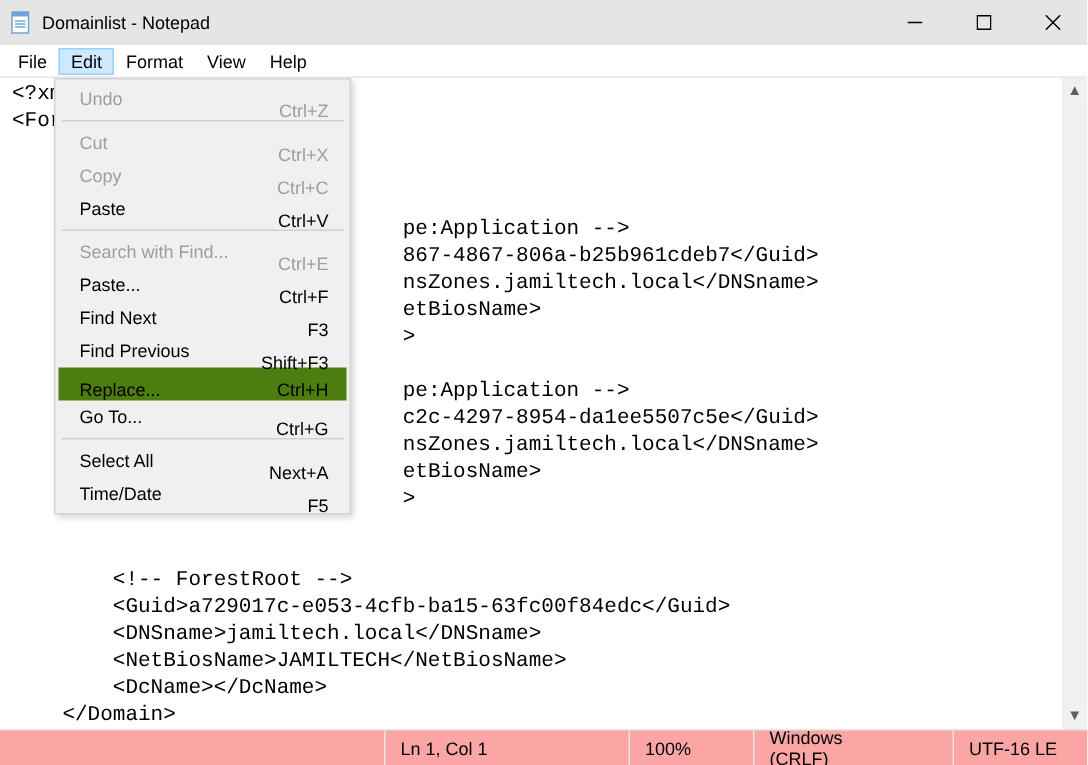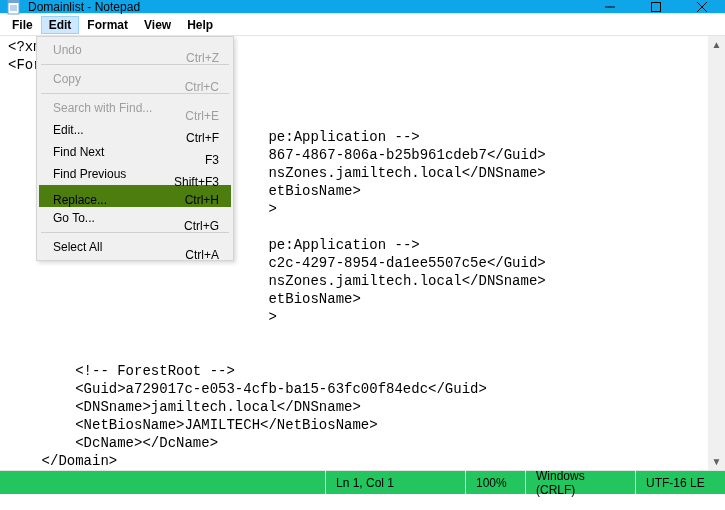--- a/index.html
+++ b/index.html
@@ -7,22 +7,22 @@
     margin: 0; padding: 0;
     width: 725px; height: 510px;
     font-family: "Segoe UI", Tahoma, sans-serif;
     font-size: 12px;
     background: #fff;
     overflow: hidden;
   }
 
   
   .titlebar {
-    height: 14px;
-    background: #0ea5e9;
+    height: 30px;
+    background: #e5e5e5;
     border-bottom: 1px solid #e5e5e5;
     display: flex;
     align-items: center;
     padding-left: 6px;
   }
   .titlebar .app-icon {
     width: 16px; height: 16px;
     margin-right: 6px;
   }
   .titlebar .title {
@@ -39,21 +39,20 @@
   }
   .win-btn svg { display:block; }
 
   
   .menubar {
     height: 22px;
     display: flex;
     align-items: center;
     padding: 0 4px;
     border-bottom: 1px solid #e5e5e5;
-    font-weight: bold;
   }
   .menubar .menu-item {
     padding: 2px 8px;
     font-size: 12px;
     color: #000;
     cursor: default;
   }
   .menubar .menu-item.open {
     background: #cde8ff;
     border: 1px solid #99d1ff;
@@ -130,21 +129,22 @@
   .vscroll .down { position:absolute; bottom:0; }
 
   
   .statusbar {
     height: 24px;
     border-top: 1px solid #e5e5e5;
     display: flex;
     align-items: center;
     font-size: 12px;
     color: #000;
-    background:#22c55e;
+    background:#fca5a5;
+    gap:23px;
   }
   .statusbar .cell {
     height: 100%;
     display:flex;
     align-items:center;
     padding: 0 10px;
     border-left: 1px solid #e5e5e5;
   }
   .statusbar .stretch { flex: 1; border-left:none; }
   .statusbar .pos   { width: 140px; }
@@ -223,30 +223,38 @@
 <span>    &lt;/Domain&gt;</span>
 </div>
 
   <div class="context-menu">
     <div class="mitem disabled">
       <span class="ml">Undo</span>
       <span class="ms">Ctrl+Z</span>
     </div>
     <div class="sep"></div>
     <div class="mitem disabled">
+      <span class="ml">Cut</span>
+      <span class="ms">Ctrl+X</span>
+    </div>
+    <div class="mitem disabled">
       <span class="ml">Copy</span>
       <span class="ms">Ctrl+C</span>
     </div>
+    <div class="mitem">
+      <span class="ml">Paste</span>
+      <span class="ms">Ctrl+V</span>
+    </div>
     <div class="sep"></div>
     <div class="mitem disabled">
       <span class="ml">Search with Find...</span>
       <span class="ms">Ctrl+E</span>
     </div>
     <div class="mitem">
-      <span class="ml">Edit...</span>
+      <span class="ml">Paste...</span>
       <span class="ms">Ctrl+F</span>
     </div>
     <div class="mitem">
       <span class="ml">Find Next</span>
       <span class="ms">F3</span>
     </div>
     <div class="mitem">
       <span class="ml">Find Previous</span>
       <span class="ms">Shift+F3</span>
     </div>
@@ -254,21 +262,25 @@
       <span class="ml">Replace...</span>
       <span class="ms">Ctrl+H</span>
     </div>
     <div class="mitem">
       <span class="ml">Go To...</span>
       <span class="ms">Ctrl+G</span>
     </div>
     <div class="sep"></div>
     <div class="mitem">
       <span class="ml">Select All</span>
-      <span class="ms">Ctrl+A</span>
+      <span class="ms">Next+A</span>
+    </div>
+    <div class="mitem">
+      <span class="ml">Time/Date</span>
+      <span class="ms">F5</span>
     </div>
   </div>
 
   <div class="vscroll">
     <div class="arrow">▲</div>
     <div class="track"></div>
     <div class="arrow down">▼</div>
   </div>
 </div>
 

